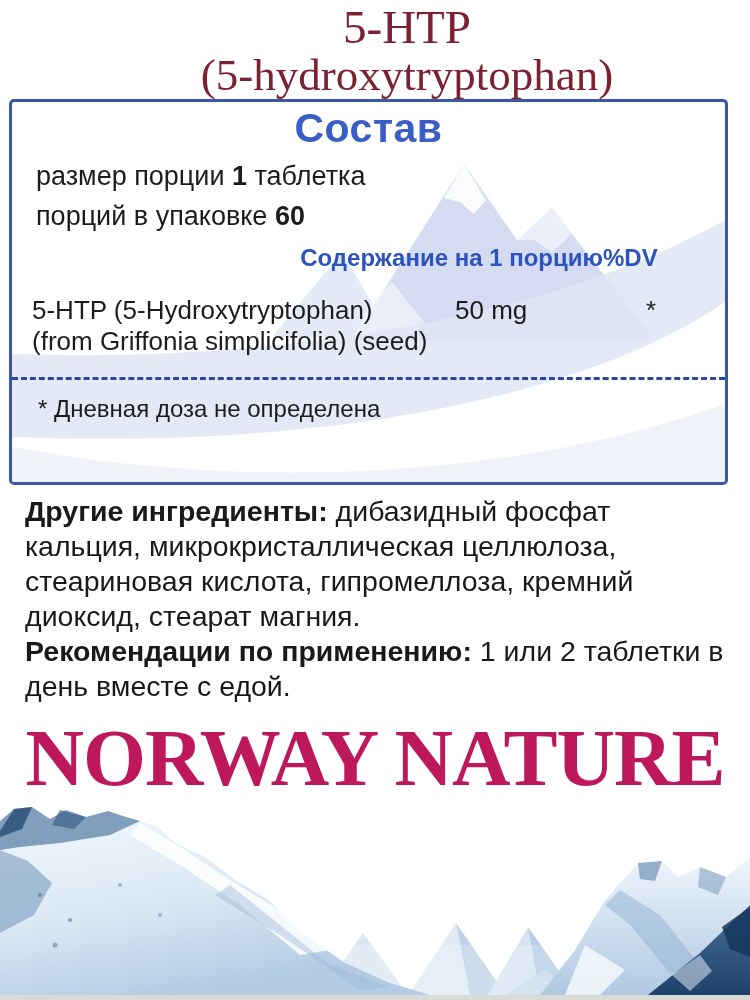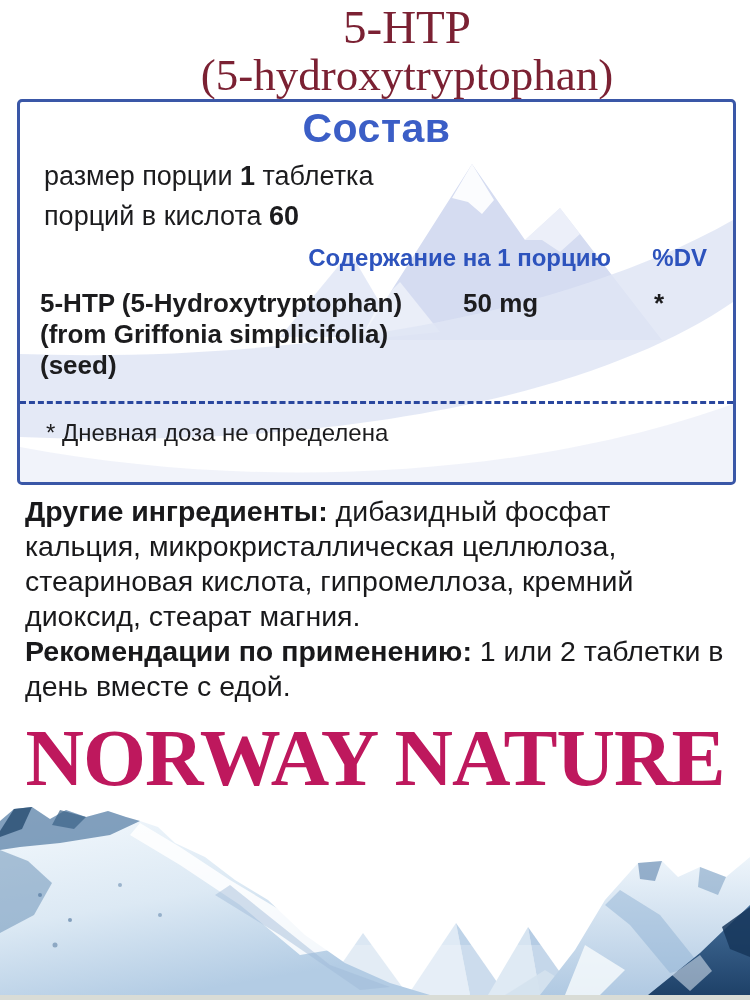--- a/index.html
+++ b/index.html
@@ -8,34 +8,34 @@
     background:#ffffff;font-family:"Liberation Sans",sans-serif;
     color:#1c1c1e;
   }
   
   .title-wrap{position:absolute;top:4px;left:0;width:750px;text-align:center;
     font-family:"Liberation Serif",serif;color:#7b2133;line-height:1.0;padding-left:32px;}
   .title-line1{font-size:47px;}
   .title-line2{font-size:45px;margin-top:2px;}
   
   .panel{
-    position:absolute;left:17px;top:99px;width:719px;height:386px;
+    position:absolute;left:9px;top:99px;width:719px;height:386px;
     box-sizing:border-box;border:3px solid #3a57a7;border-radius:5px;
     background:#ffffff;overflow:hidden;
   }
   .panel-watermark{position:absolute;inset:0;pointer-events:none;}
   .panel-content{position:relative;z-index:1;}
   .panel-heading{margin-top:3px;text-align:center;font-size:41px;font-weight:bold;color:#3b5ec6;letter-spacing:0.5px;}
   .serving-line{margin:9px 0 0 24px;font-size:27px;}
   .serving-line b{font-weight:bold;}
   .tbl-head,.tbl-row{display:grid;grid-template-columns:1fr 148px 96px;padding:0 26px 0 20px;}
   .tbl-head{margin-top:12px;font-size:24px;font-weight:bold;color:#2d53bd;}
   .th-amount{grid-column:1/3;text-align:right;}
-  .th-dv{text-align:right;}
-  .tbl-row{margin-top:16px;font-size:26px;align-items:start;font-weight:bold;}
+  .th-dv{text-align:left;}
+  .tbl-row{margin-top:23px;font-size:26px;align-items:start;}
   .row-name{line-height:31px;}
   .cell-amount{text-align:left;}
   .cell-dv{text-align:center;}
   .dash-divider{margin-top:20px;border-top:3px dashed #2a479e;height:0;}
   .footnote{margin:15px 0 0 26px;font-size:24px;}
   
   .details{position:absolute;left:25px;top:494px;width:705px;font-size:28.5px;line-height:35px;color:#19191b;}
   .details p{margin:0;}
   .details b{font-weight:bold;}
   
@@ -60,21 +60,21 @@
     <polygon points="340,238 452,62 505,138 540,106 642,238" fill="#d5dcf1"></polygon>
     <polygon points="432,96 452,62 474,98 462,112 448,100" fill="#ffffff" opacity="0.9"></polygon>
     <polygon points="505,138 540,106 560,132 540,150 522,138" fill="#ffffff" opacity="0.55"></polygon>
     <polygon points="380,180 420,230 340,238 360,200" fill="#ffffff" opacity="0.5"></polygon>
     <path d="M 713,118 C 560,205 300,262 0,252 L 0,335 C 320,348 580,292 713,200 Z" fill="#dfe5f4" opacity="0.85"></path>
     <path d="M 0,345 C 250,392 520,372 713,302 L 713,380 L 0,380 Z" fill="#e9edf8" opacity="0.65"></path>
   </svg>
   <div class="panel-content">
     <div class="panel-heading">Состав</div>
     <div class="serving-line"><span>размер порции </span><b>1</b><span> таблетка</span></div>
-    <div class="serving-line"><span>порций в кислота </span><b>60</b></div>
+    <div class="serving-line"><span>порций в упаковке </span><b>60</b></div>
 
     <div class="tbl-head">
       <div class="th-amount">Содержание на 1 порцию</div>
       <div class="th-dv">%DV</div>
     </div>
 
     <div class="tbl-row">
       <div class="row-name">
         <div>5-HTP (5-Hydroxytryptophan)</div>
         <div>(from Griffonia simplicifolia) (seed)</div>

